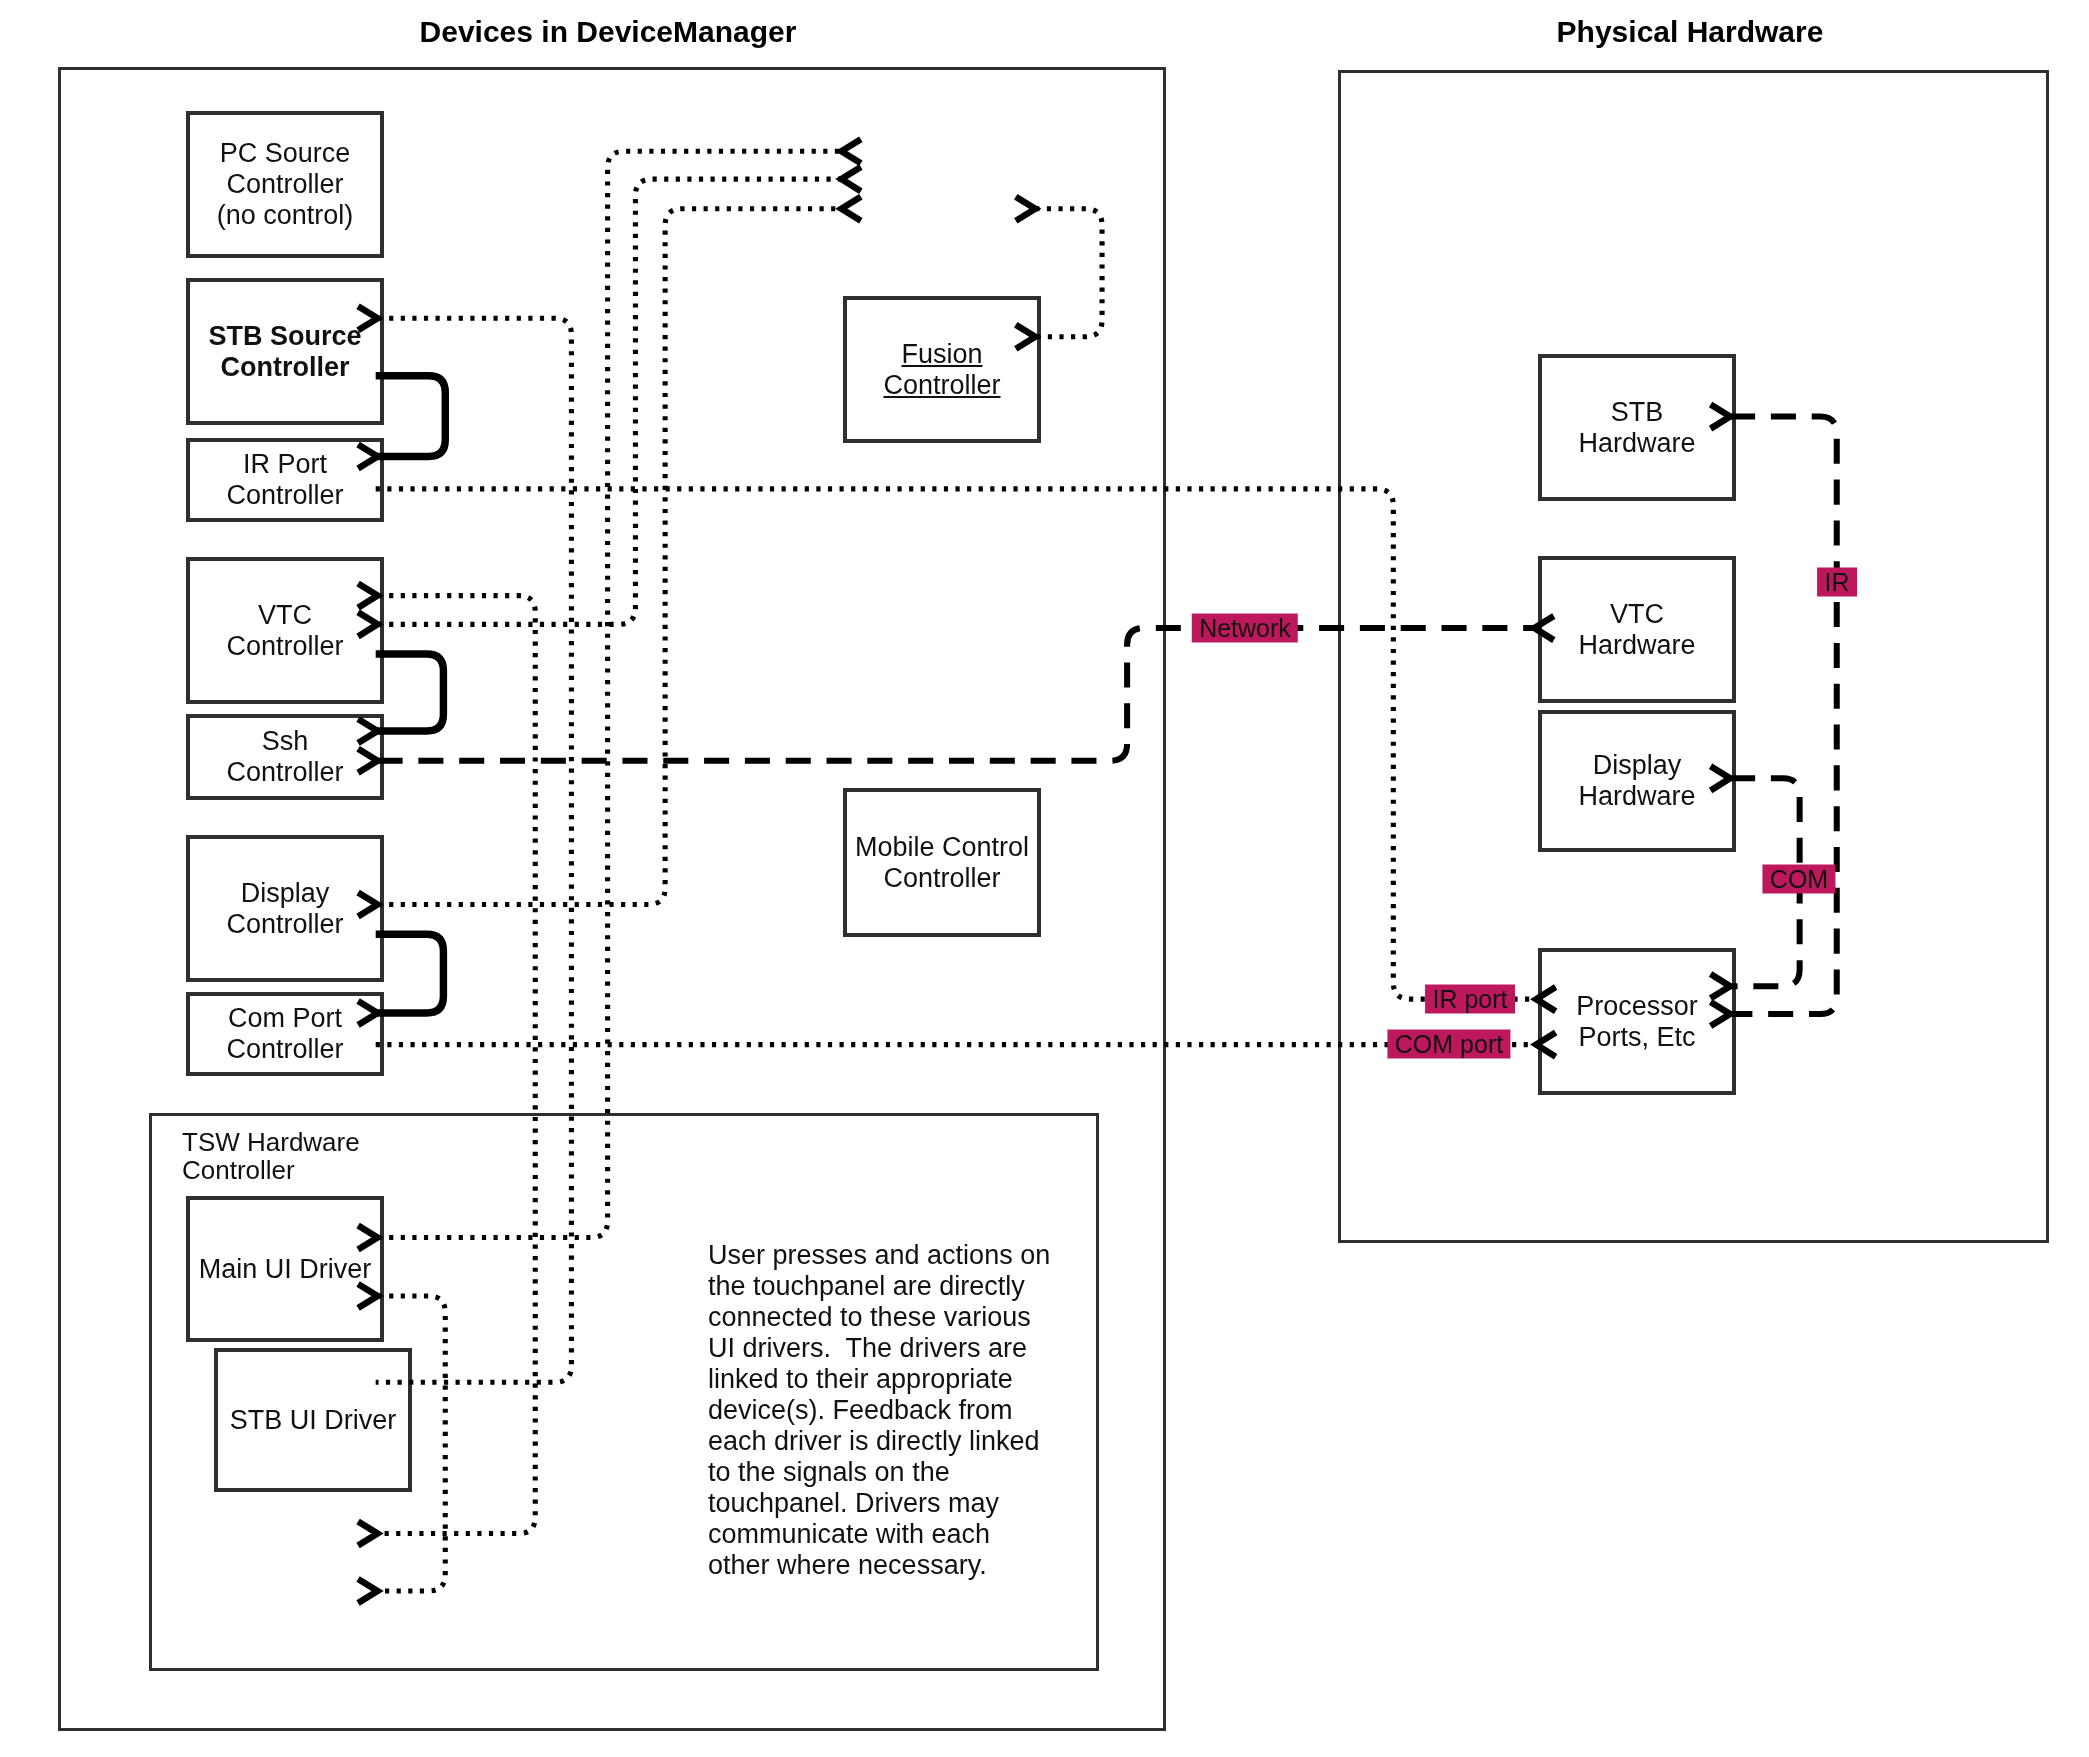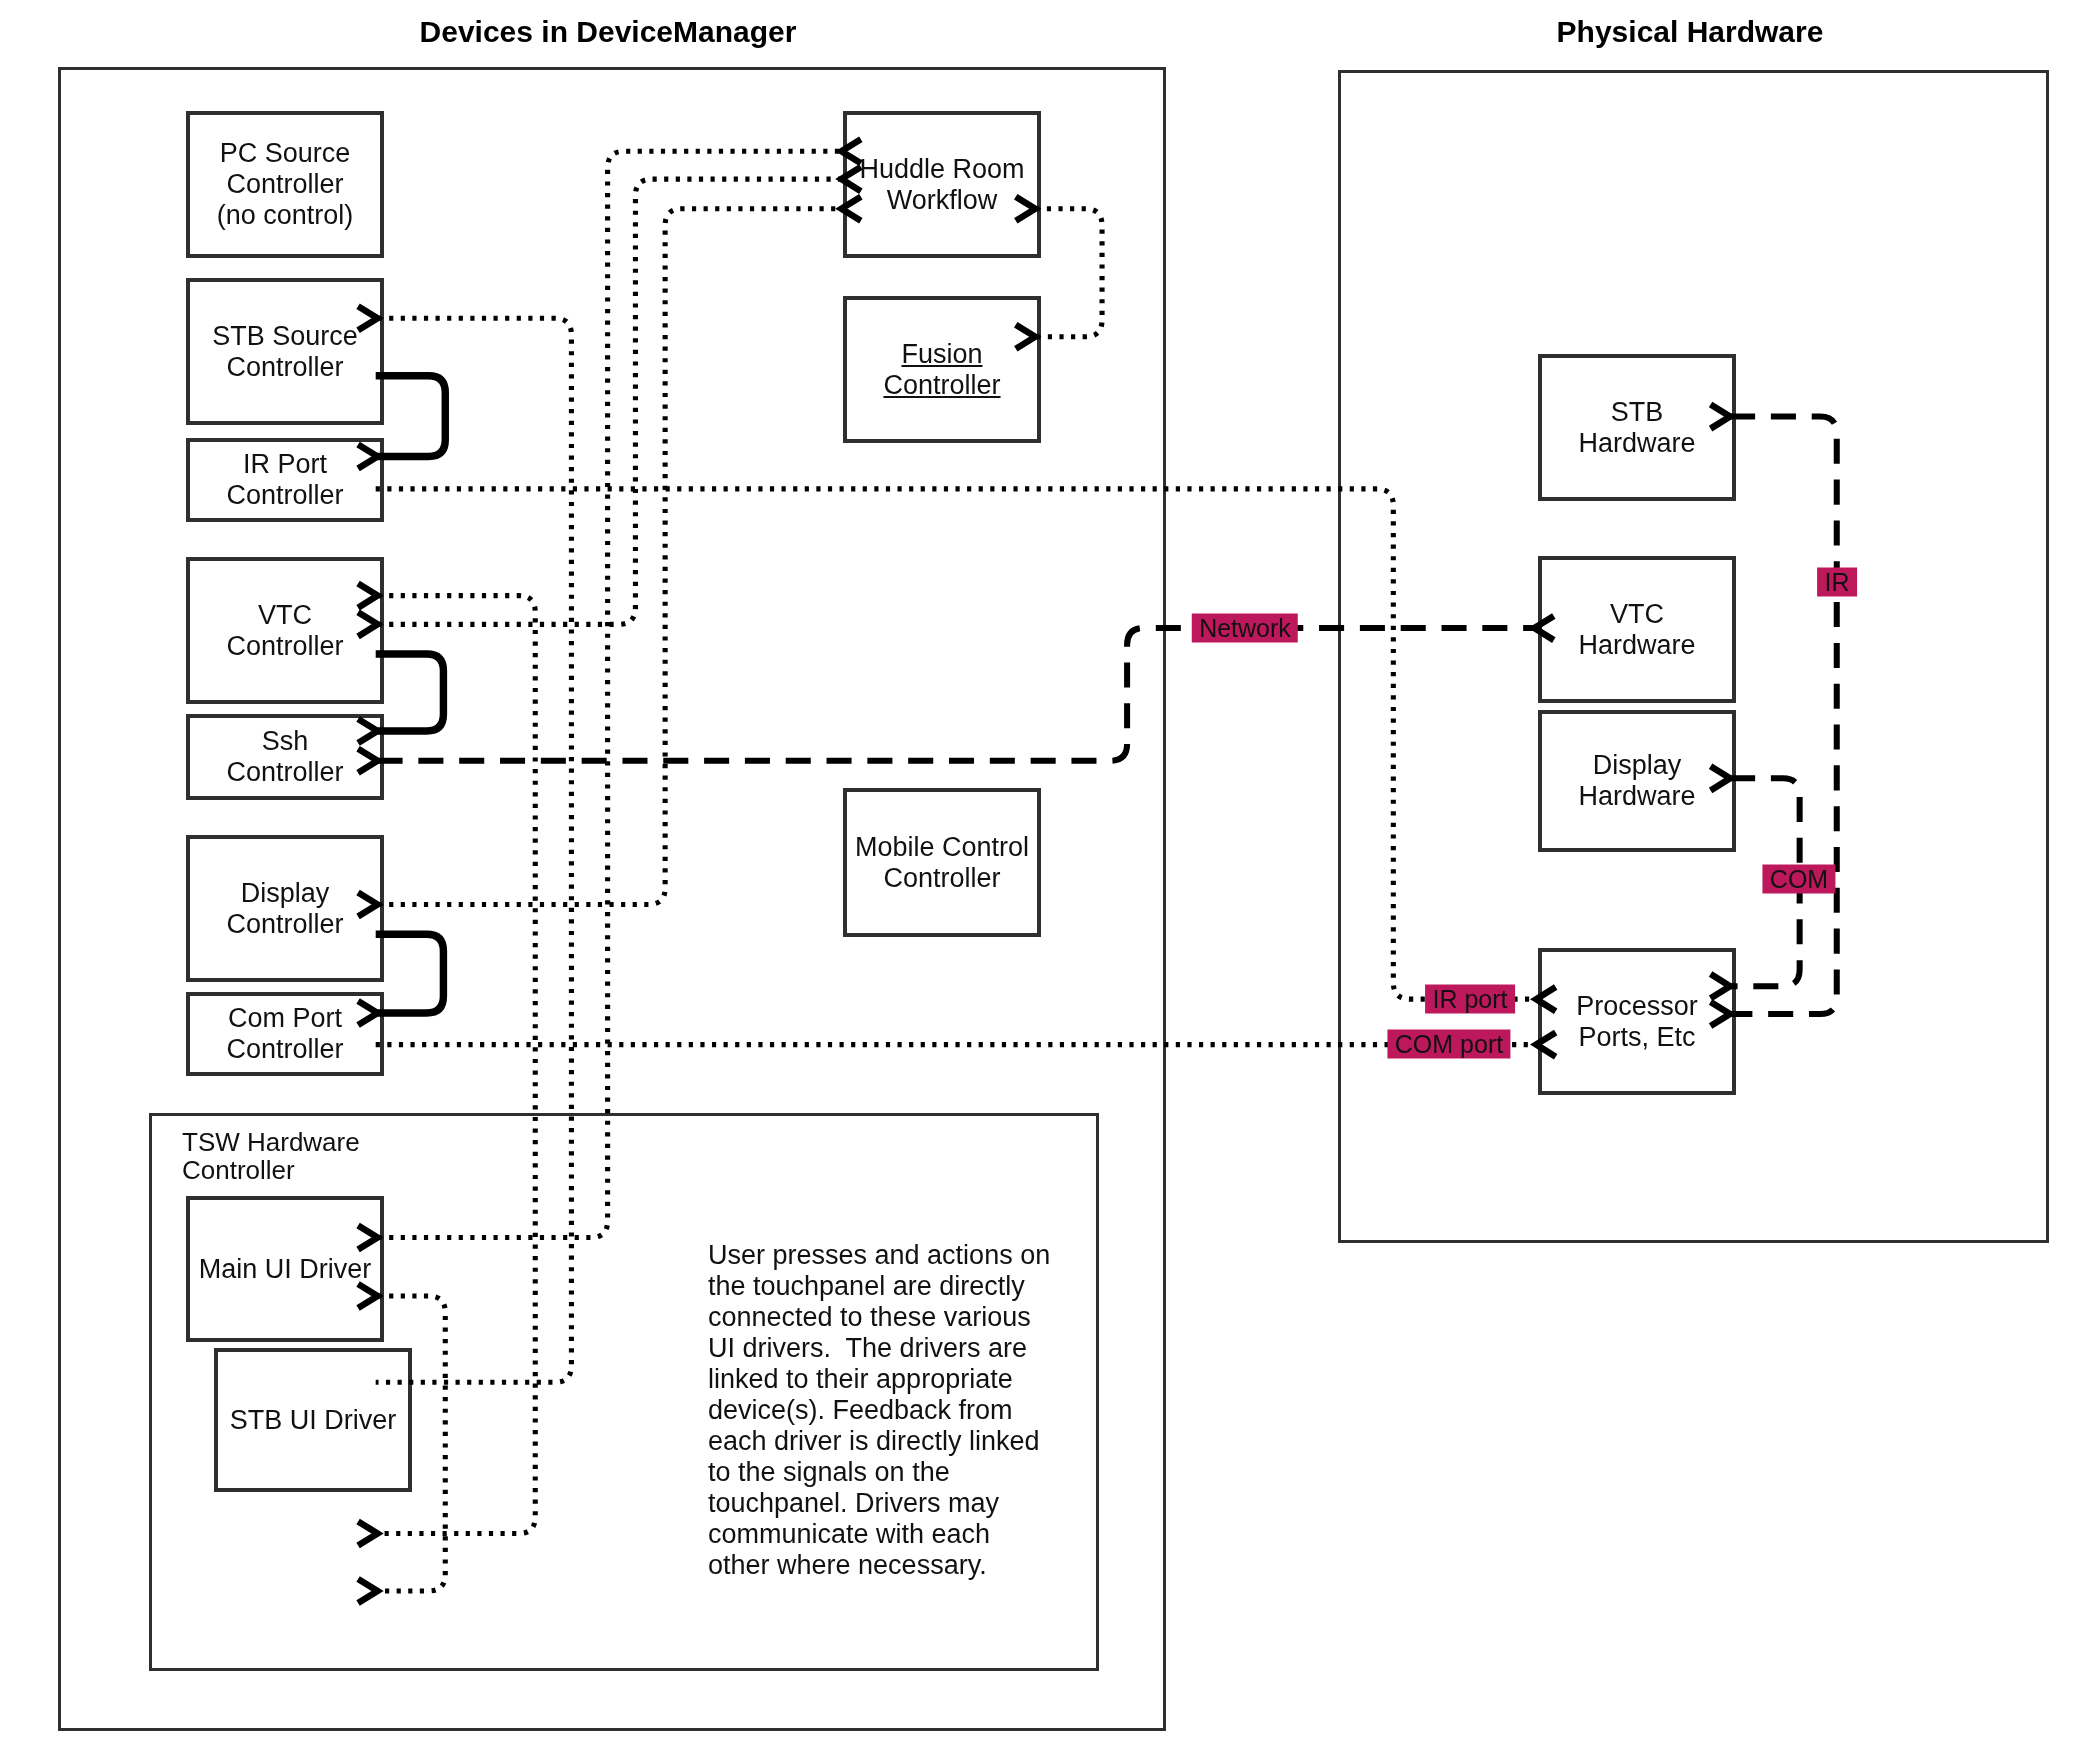--- a/index.html
+++ b/index.html
@@ -29,35 +29,33 @@
 
   <div class="container" style="left:58px;top:67px;width:1102px;height:1658px;"></div>
   <div class="container" style="left:1338px;top:70px;width:705px;height:1167px;"></div>
   <div class="container" style="left:149px;top:1113px;width:944px;height:552px;"></div>
   <div class="grouplabel" style="left:182px;top:1128px;">TSW Hardware
 Controller</div>
 
   <div class="box" style="left:186px;top:111px;width:190px;height:139px;">PC Source
 Controller
 (no control)</div>
-  <div class="box" style="left:186px;top:278px;width:190px;height:139px;">STB Source
+  <div class="box" style="left:186px;top:278px;width:190px;height:139px;font-weight:bold;">STB Source
 Controller</div>
   <div class="box" style="left:186px;top:438px;width:190px;height:76px;">IR Port
 Controller</div>
   <div class="box" style="left:186px;top:557px;width:190px;height:139px;">VTC
 Controller</div>
   <div class="box" style="left:186px;top:714px;width:190px;height:78px;">Ssh
 Controller</div>
   <div class="box" style="left:186px;top:835px;width:190px;height:139px;">Display
 Controller</div>
   <div class="box" style="left:186px;top:992px;width:190px;height:76px;">Com Port
 Controller</div>
 
-  <div class="box" style="left:843px;top:111px;width:190px;height:139px;">Huddle Room
-Workflow</div>
   <div class="box" style="left:843px;top:296px;width:190px;height:139px;text-decoration:underline;">Fusion
 Controller</div>
   <div class="box" style="left:843px;top:788px;width:190px;height:141px;">Mobile Control
 Controller</div>
 
   <div class="box" style="left:186px;top:1196px;width:190px;height:138px;">Main UI Driver</div>
   <div class="box" style="left:186px;top:1348px;width:190px;height:136px;margin-left:28px;">STB UI Driver</div>
   <div class="note" style="left:708px;top:1240px;width:371px;">User presses and actions on
 the touchpanel are directly
 connected to these various

